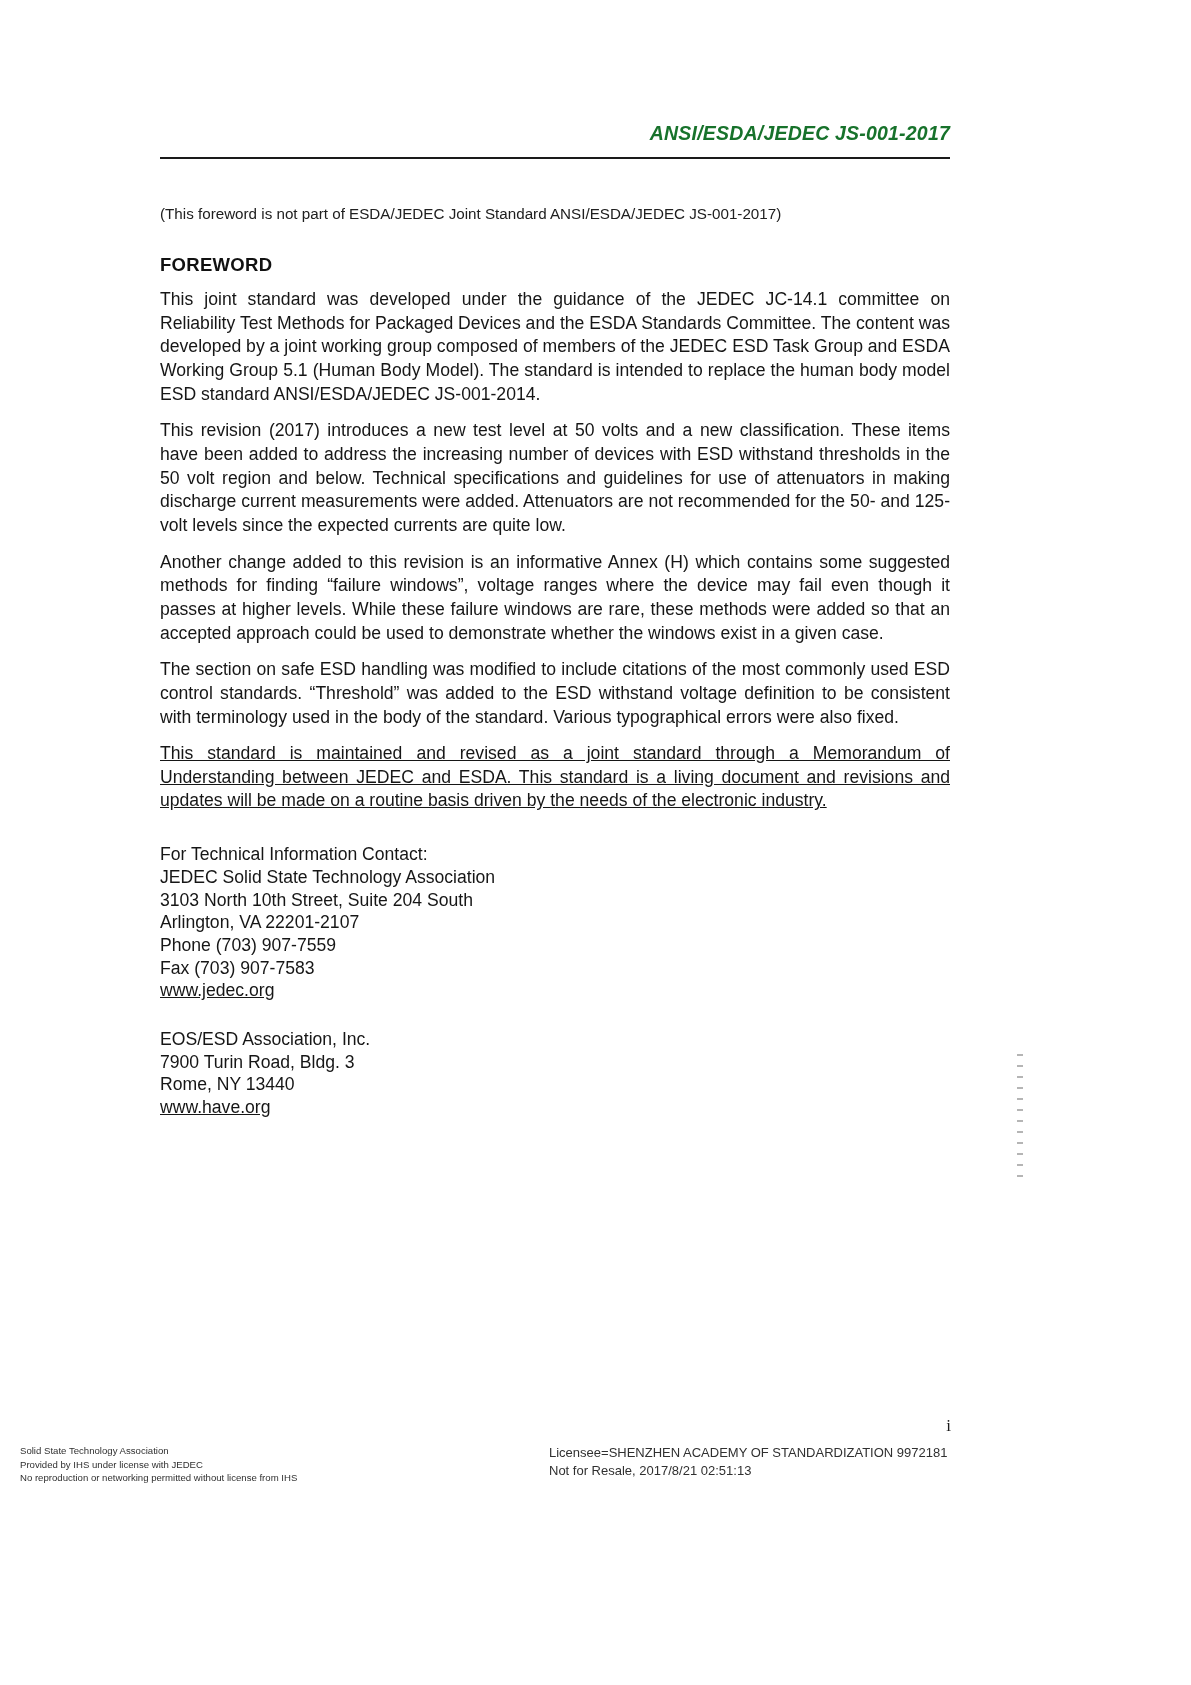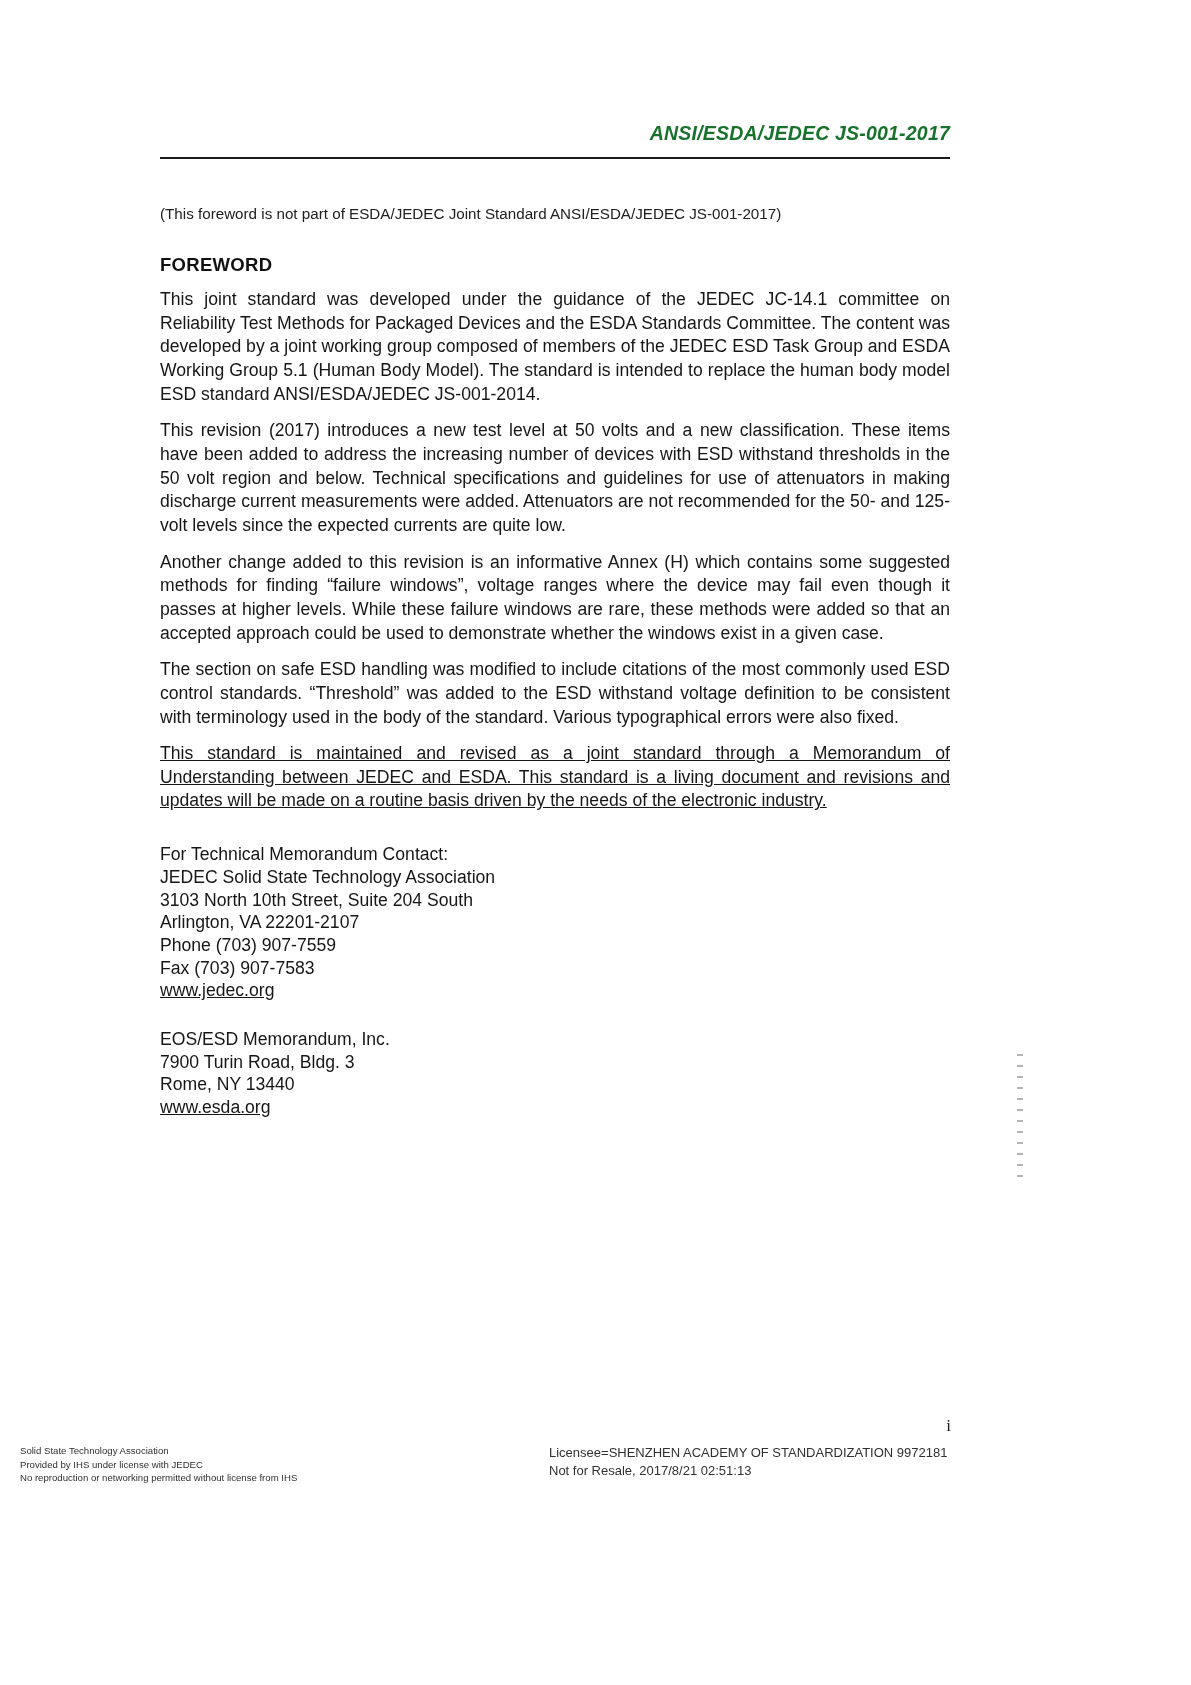--- a/index.html
+++ b/index.html
@@ -170,34 +170,34 @@
   <div class="body-col">
     <h1 class="section-title">FOREWORD</h1>
 
     <p class="para">This joint standard was developed under the guidance of the JEDEC JC-14.1 committee on Reliability Test Methods for Packaged Devices and the ESDA Standards Committee. The content was developed by a joint working group composed of members of the JEDEC ESD Task Group and ESDA Working Group 5.1 (Human Body Model). The standard is intended to replace the human body model ESD standard ANSI/ESDA/JEDEC JS-001-2014.</p>
     <p class="para">This revision (2017) introduces a new test level at 50 volts and a new classification. These items have been added to address the increasing number of devices with ESD withstand thresholds in the 50 volt region and below. Technical specifications and guidelines for use of attenuators in making discharge current measurements were added. Attenuators are not recommended for the 50- and 125-volt levels since the expected currents are quite low.</p>
     <p class="para">Another change added to this revision is an informative Annex (H) which contains some suggested methods for finding “failure windows”, voltage ranges where the device may fail even though it passes at higher levels. While these failure windows are rare, these methods were added so that an accepted approach could be used to demonstrate whether the windows exist in a given case.</p>
     <p class="para">The section on safe ESD handling was modified to include citations of the most commonly used ESD control standards. “Threshold” was added to the ESD withstand voltage definition to be consistent with terminology used in the body of the standard. Various typographical errors were also fixed.</p>
     <p class="para last-of-block">This standard is maintained and revised as a joint standard through a Memorandum of Understanding between JEDEC and ESDA. This standard is a living document and revisions and updates will be made on a routine basis driven by the needs of the electronic industry.</p>
 
     <div class="contact-block">
-      <div class="contact-line">For Technical Memorandum Contact:</div>
+      <div class="contact-line">For Technical Information Contact:</div>
       <div class="contact-line">JEDEC Solid State Technology Association</div>
       <div class="contact-line">3103 North 10th Street, Suite 204 South</div>
       <div class="contact-line">Arlington, VA 22201-2107</div>
       <div class="contact-line">Phone (703) 907-7559</div>
       <div class="contact-line">Fax (703) 907-7583</div>
       <div class="link-row"><span class="contact-line link">www.jedec.org</span></div>
     </div>
 
     <div class="contact-block second">
-      <div class="contact-line">EOS/ESD Memorandum, Inc.</div>
+      <div class="contact-line">EOS/ESD Association, Inc.</div>
       <div class="contact-line">7900 Turin Road, Bldg. 3</div>
       <div class="contact-line">Rome, NY 13440</div>
-      <div class="link-row"><span class="contact-line link">www.esda.org</span></div>
+      <div class="link-row"><span class="contact-line link">www.have.org</span></div>
     </div>
   </div>
 
   <div class="scan-artifact"></div>
 
   <div class="page-number">i</div>
 
   <div class="footer">
     <div class="footer-left">
       <div class="footer-line">Solid State Technology Association</div>

